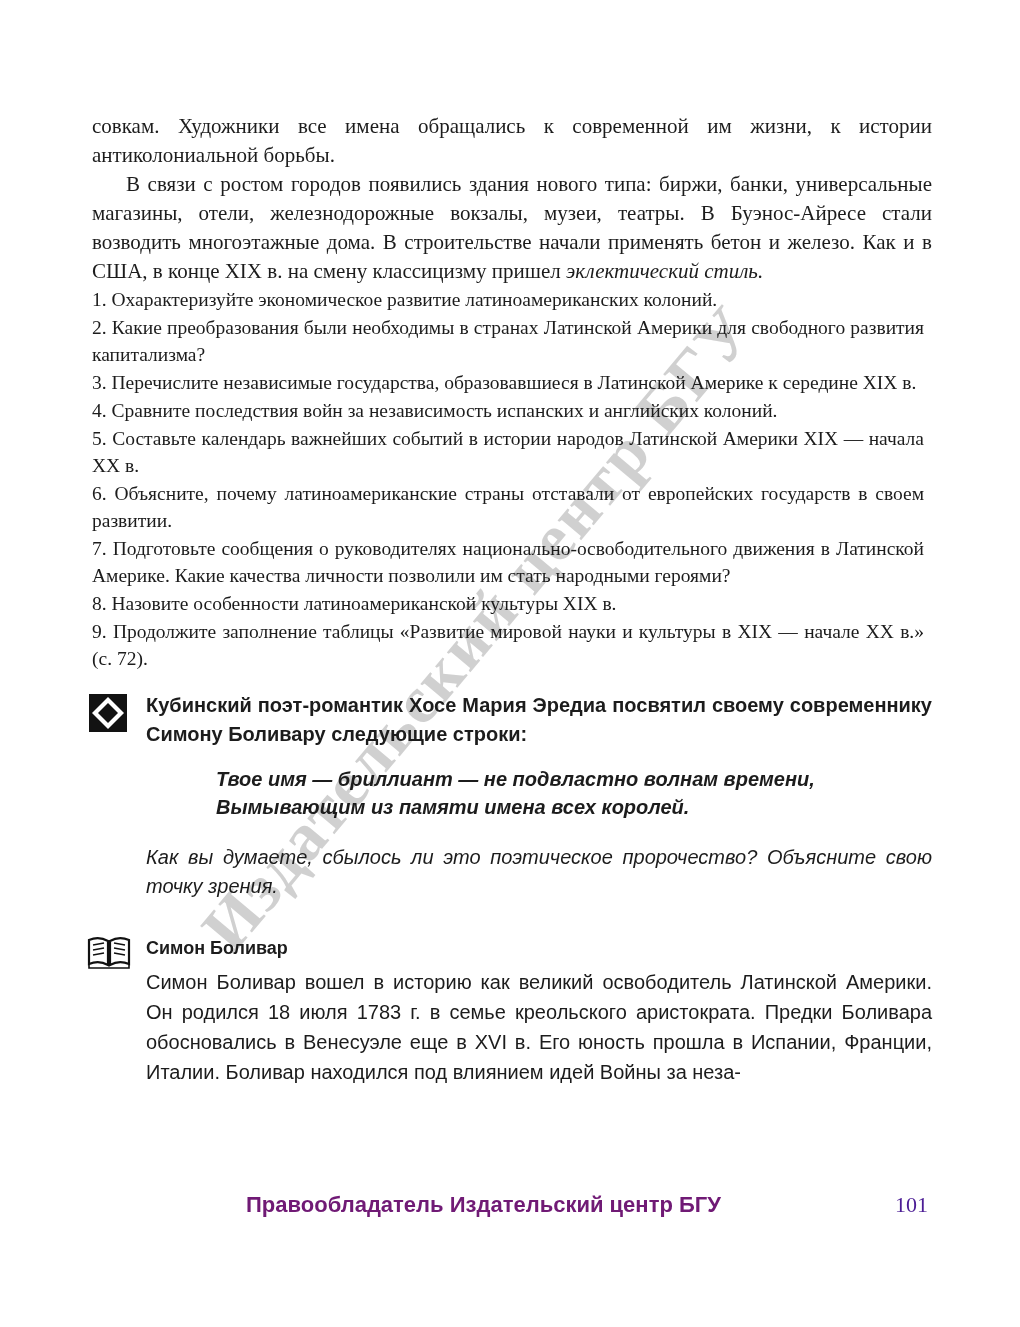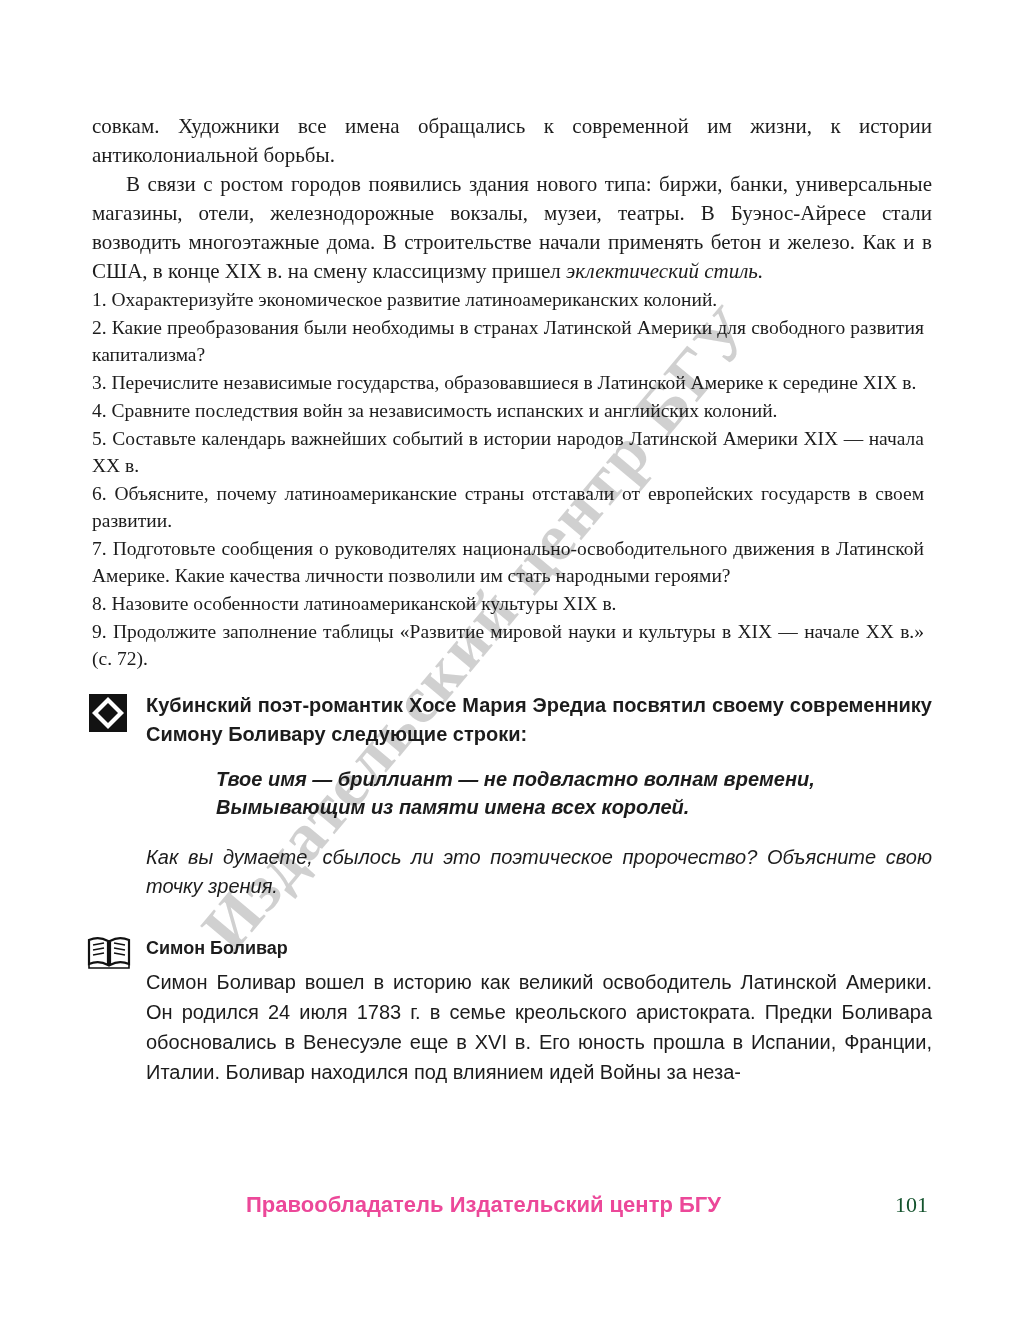--- a/index.html
+++ b/index.html
@@ -108,26 +108,26 @@
     z-index:1;
     display:flex;
     align-items:baseline;
   }
   .footer-copyright {
     flex:1;
     text-align:center;
     font-family:"Liberation Sans", sans-serif;
     font-weight:bold;
     font-size:22px;
-    color:#ec4899;
+    color:#701a75;
   }
   .footer-pagenum {
     font-family:"Liberation Serif", serif;
     font-size:22px;
-    color:#14532d;
+    color:#4c1d95;
     margin-left:20px;
   }
   .it { font-style:italic; }
 </style>
 </head>
 <body>
 
 <div class="page">
 
   <div class="watermark">Издательский центр БГУ</div>
@@ -176,21 +176,21 @@
           <line x1="7" y1="15" x2="18" y2="13" stroke="#111" stroke-width="1.4"></line>
           <line x1="7" y1="20" x2="18" y2="18" stroke="#111" stroke-width="1.4"></line>
           <line x1="28" y1="8" x2="39" y2="10" stroke="#111" stroke-width="1.4"></line>
           <line x1="28" y1="13" x2="39" y2="15" stroke="#111" stroke-width="1.4"></line>
           <line x1="28" y1="18" x2="39" y2="20" stroke="#111" stroke-width="1.4"></line>
           <path d="M3 29 L3 33 L43 33 L43 29" fill="none" stroke="#111" stroke-width="1.6"></path>
         </svg>
       </div>
       <div class="bolivar-wrap">
         <div class="bolivar-heading">Симон Боливар</div>
-        <p class="bolivar-text">Симон Боливар вошел в историю как великий освободитель Латинской Америки. Он родился 24 июля 1783 г. в семье креольского аристократа. Предки Боливара обосновались в Венесуэле еще в XVI в. Его юность прошла в Испании, Франции, Италии. Боливар находился под влиянием идей Войны за неза-</p>
+        <p class="bolivar-text">Симон Боливар вошел в историю как великий освободитель Латинской Америки. Он родился 18 июля 1783 г. в семье креольского аристократа. Предки Боливара обосновались в Венесуэле еще в XVI в. Его юность прошла в Испании, Франции, Италии. Боливар находился под влиянием идей Войны за неза-</p>
       </div>
     </div>
 
   </div>
 
   <div class="footer">
     <div class="footer-copyright">Правообладатель Издательский центр БГУ</div>
     <div class="footer-pagenum">101</div>
   </div>
 

